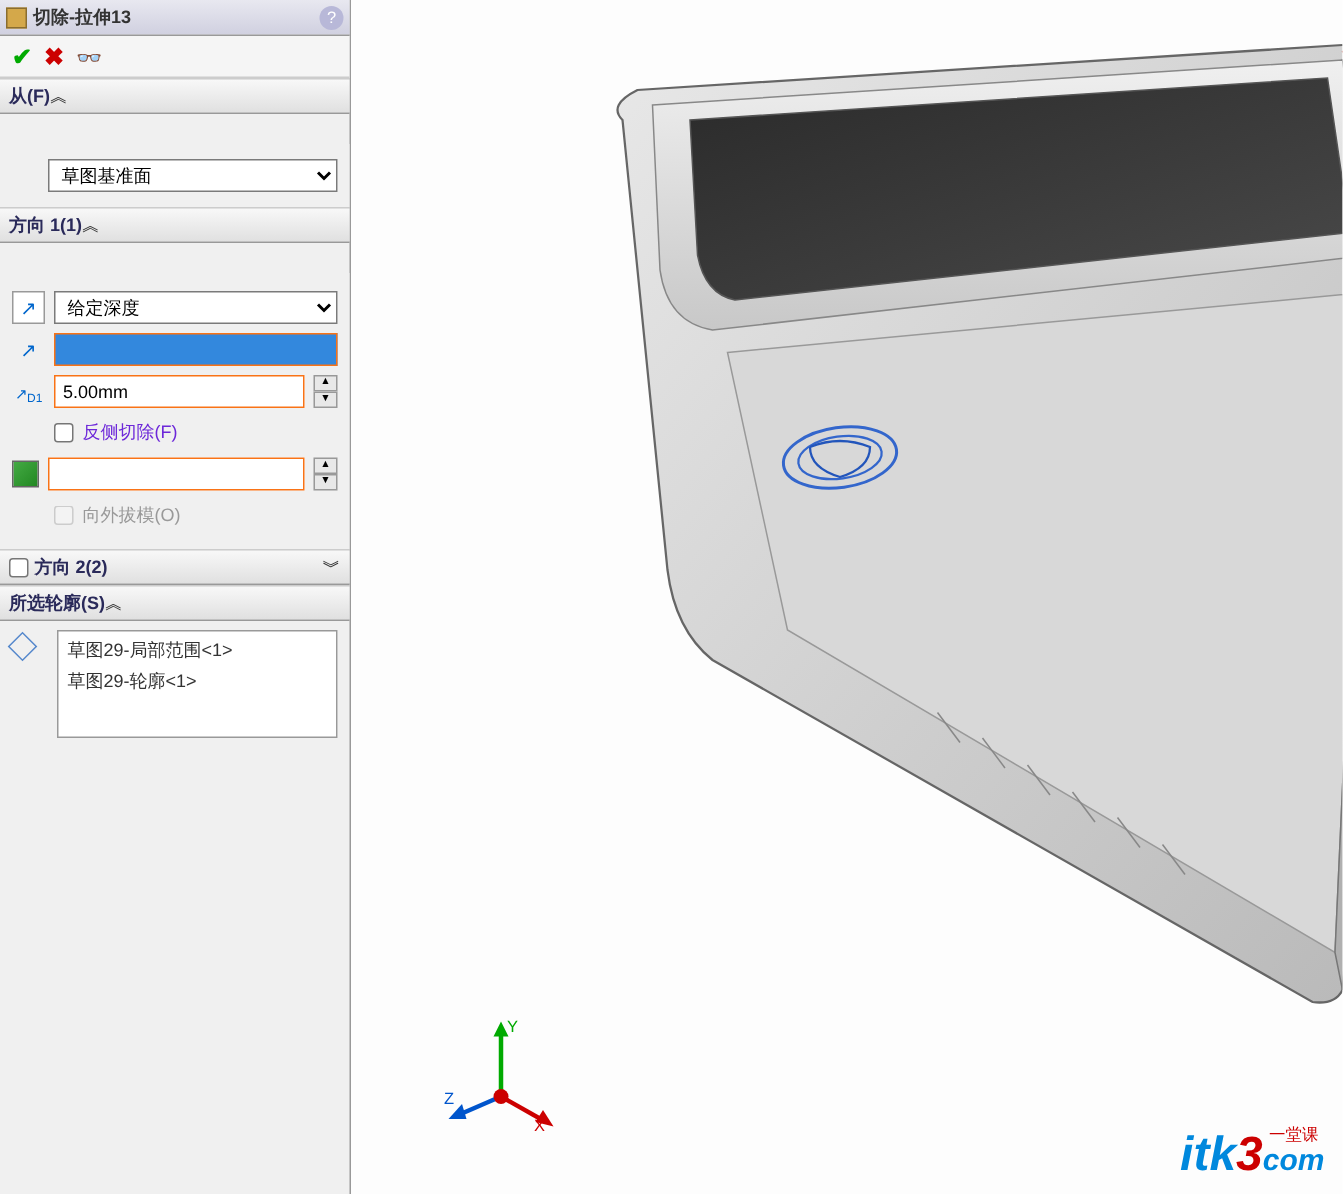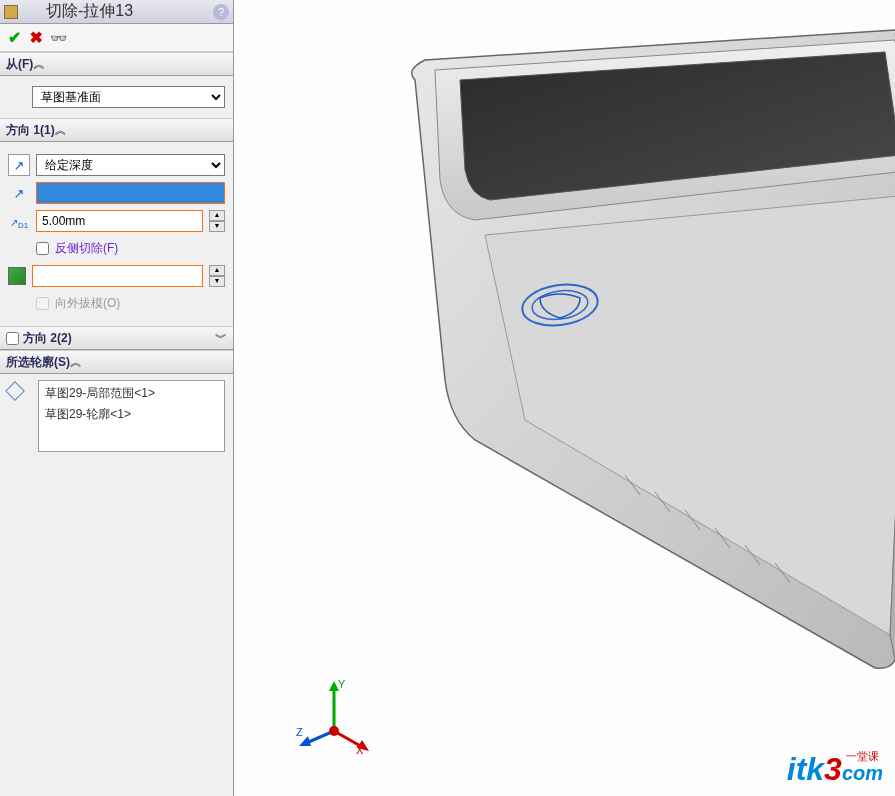--- a/index.html
+++ b/index.html
@@ -3,33 +3,33 @@
   <meta charset="utf-8">
   <style>
     * { box-sizing: border-box; margin: 0; padding: 0; font-family: "Microsoft YaHei", Arial, sans-serif; }
     body { width: 895px; height: 796px; display: flex; background: #fff; overflow: hidden; position: relative; }
     
     .panel { width: 234px; background: #f0f0f0; border-right: 1px solid #999; display: flex; flex-direction: column; }
     
     .title-bar { background: linear-gradient(#e8e8f0, #d0d0e0); border-bottom: 1px solid #999; padding: 2px 4px; display: flex; align-items: center; justify-content: space-between; height: 24px; }
     .title-bar .left { display: flex; align-items: center; gap: 4px; }
     .title-icon { width: 14px; height: 14px; background: #d4a84a; border: 1px solid #8a6d2f; }
-    .title-text { font-size: 16px; font-weight: normal; color: #333; margin-left: 24px; }
+    .title-text { font-size: 12px; font-weight: bold; color: #333; }
     .help-icon { width: 16px; height: 16px; background: #b8b8d8; border-radius: 50%; font-size: 11px; color: #fff; text-align: center; line-height: 16px; cursor: pointer; }
     
     .action-bar { padding: 4px 8px; display: flex; gap: 8px; align-items: center; background: #f5f5f5; border-bottom: 1px solid #ccc; height: 28px; }
     .check-icon { color: #0a0; font-size: 16px; cursor: pointer; font-weight: bold; }
     .x-icon { color: #c00; font-size: 16px; cursor: pointer; font-weight: bold; }
     .glasses-icon { color: #c0392b; font-size: 14px; cursor: pointer; }
     
     .section-header { background: linear-gradient(#f8f8f8, #e0e0e0); border-top: 1px solid #ccc; border-bottom: 1px solid #999; padding: 4px 6px; display: flex; justify-content: flex-start; align-items: center; height: 24px; }
     .section-title { font-size: 12px; font-weight: bold; color: #2a2a5a; }
     .chevron { font-size: 12px; color: #333; cursor: pointer; }
     
-    .section-body { padding: 6px 8px; background: #f0f0f0; }
+    .section-body { padding: 6px 8px; background: #f0f0f0; margin-top: 20px; }
     
     .dropdown-row { display: flex; align-items: center; gap: 4px; margin: 4px 0 4px 24px; }
     select { flex: 1; font-size: 12px; padding: 2px 4px; border: 1px solid #7a7a7a; background: #fff; height: 22px; }
     
     .input-row { display: flex; align-items: center; gap: 6px; margin: 6px 0; }
     .icon-btn { width: 22px; height: 22px; display: flex; align-items: center; justify-content: center; font-size: 13px; }
     .reverse-icon { background: #fff; border: 1px solid #999; color: #0066cc; }
     .arrow-icon { color: #0066cc; }
     
     input[type="text"] { flex: 1; font-size: 12px; padding: 3px 5px; border: 1px solid #f97316; background: #fff; height: 22px; }

